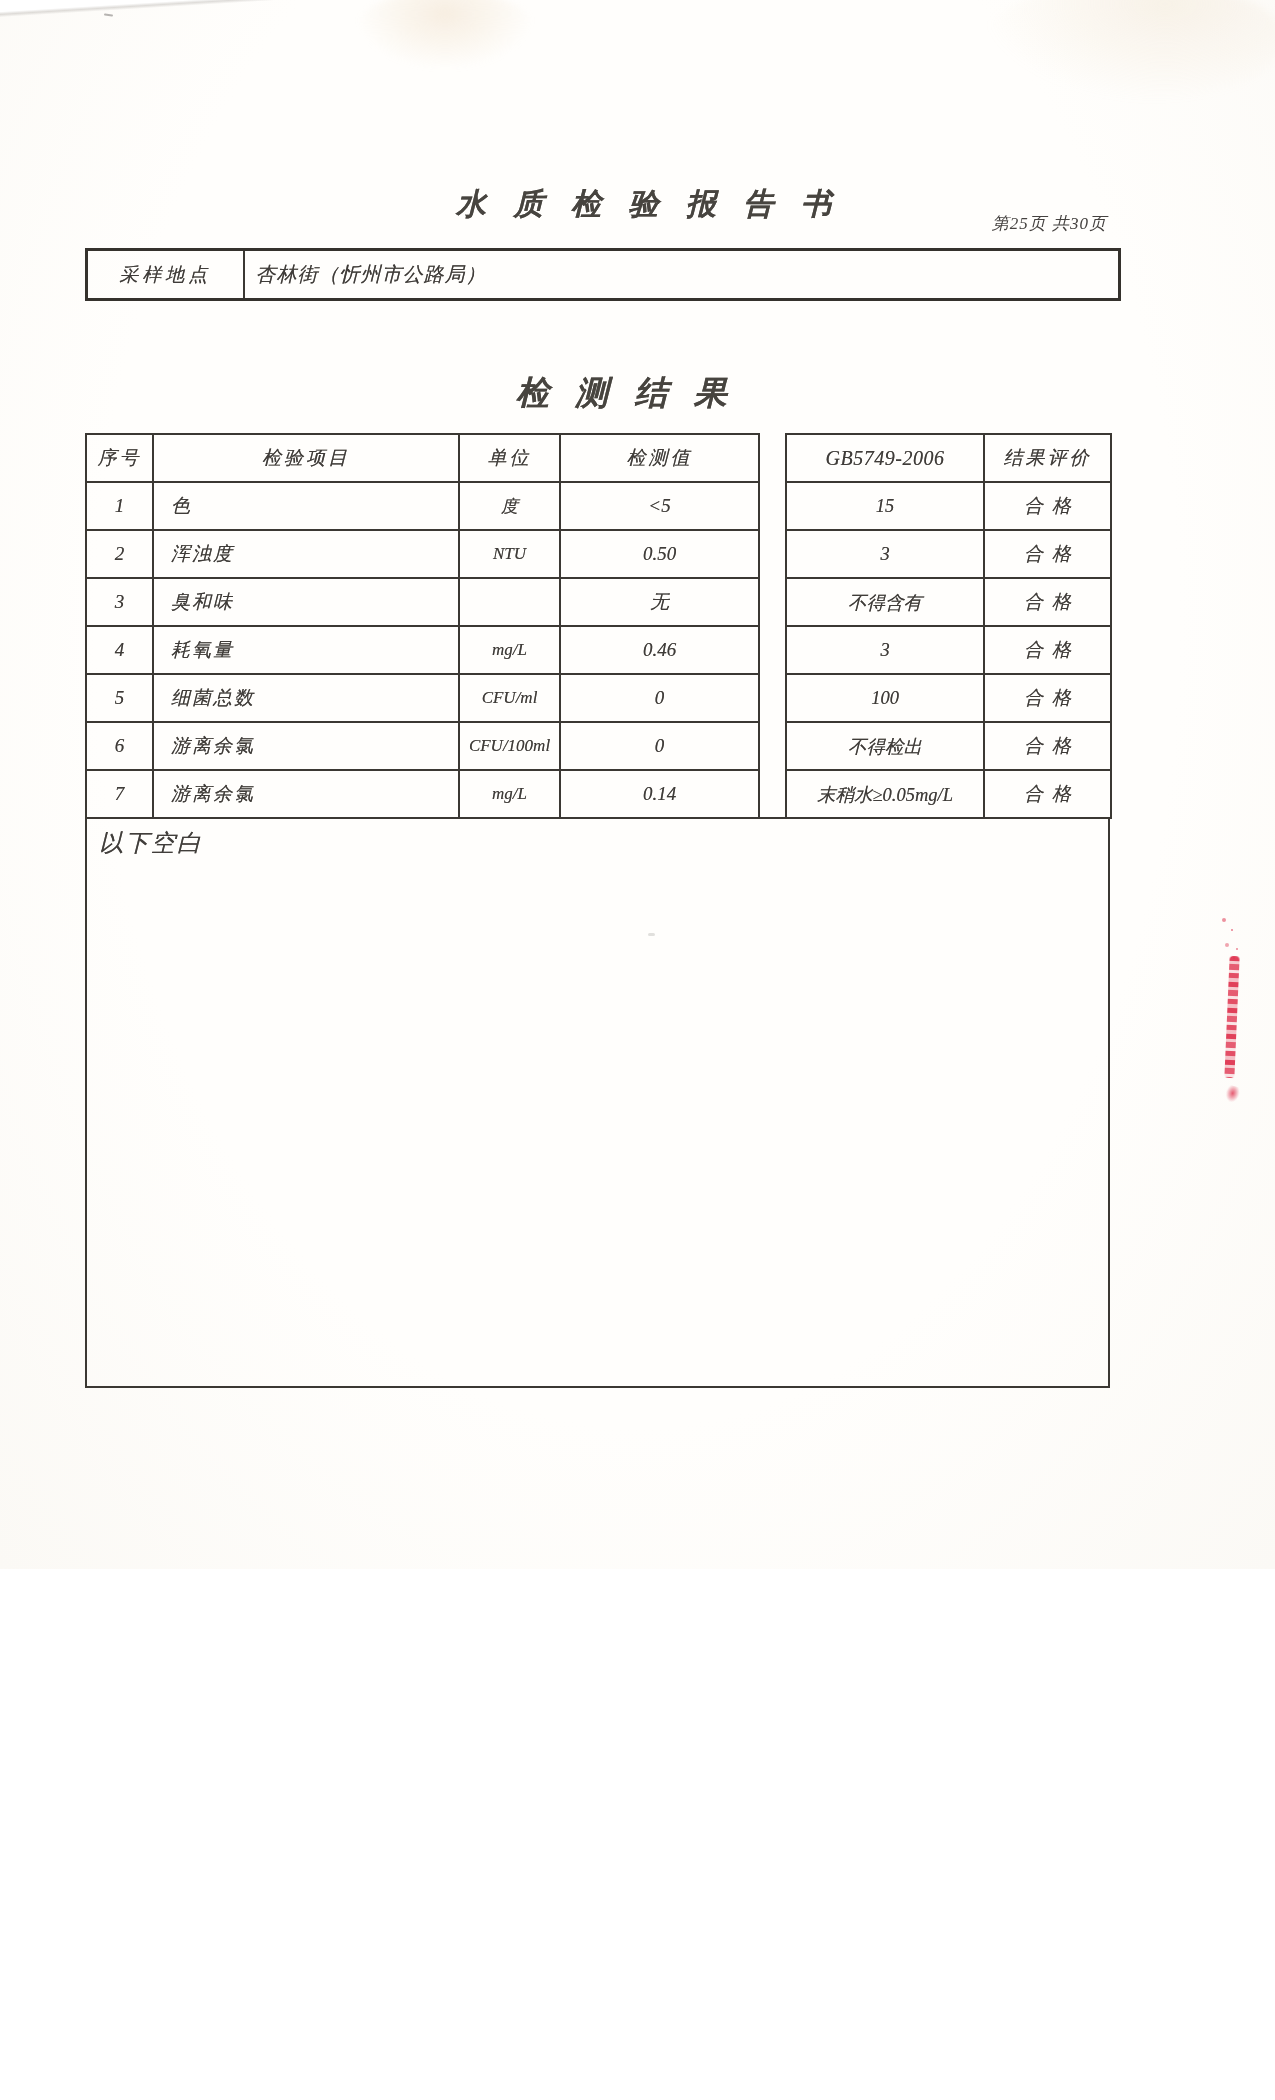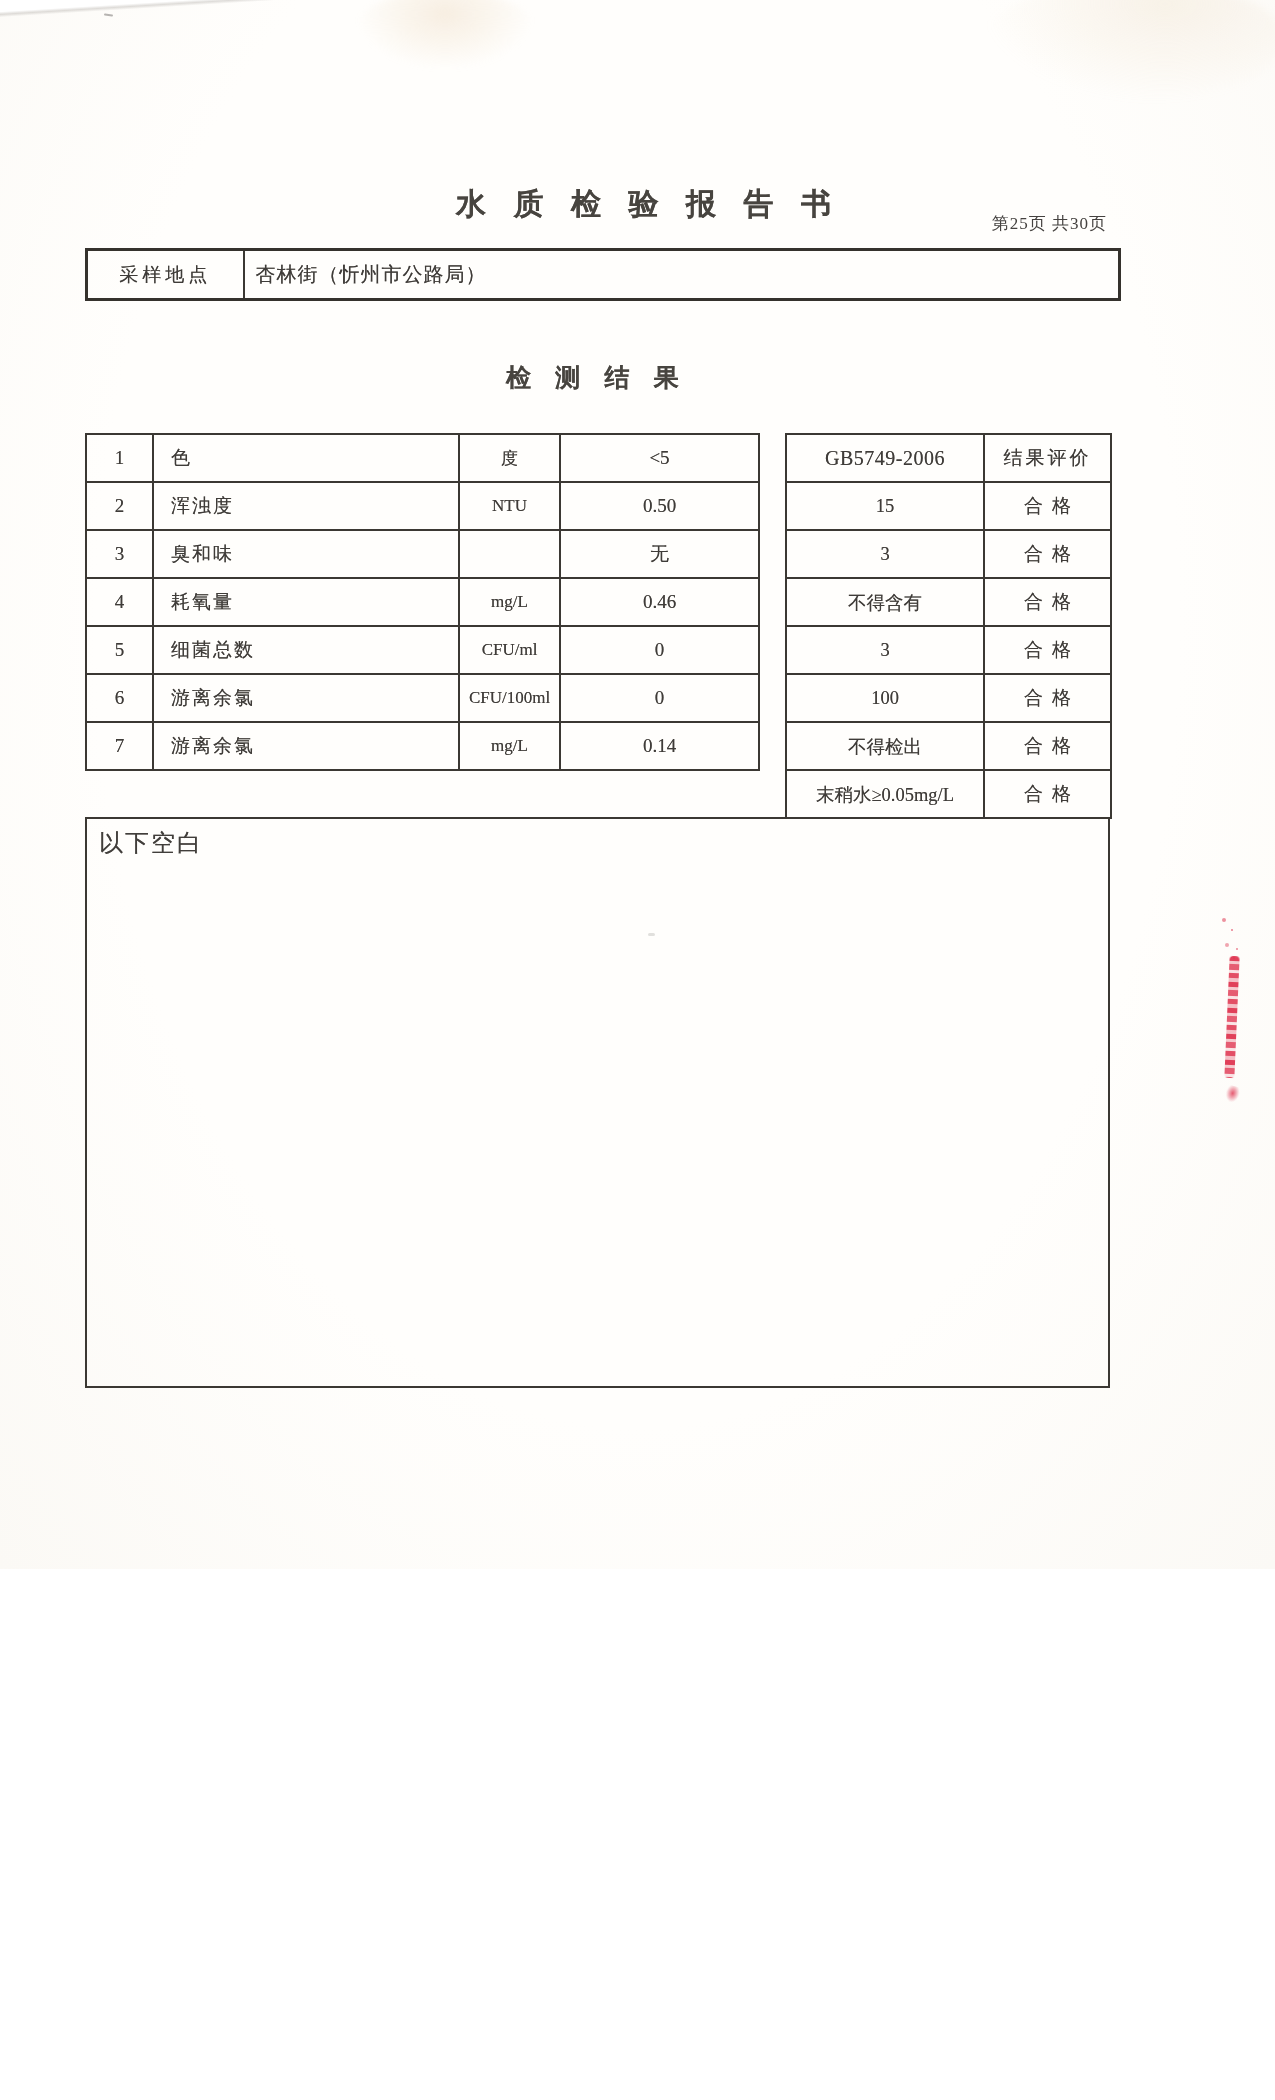--- a/index.html
+++ b/index.html
@@ -2,20 +2,21 @@
 <html><head>
 <meta charset="utf-8">
 <style>
   html,body{margin:0;padding:0;background:#ffffff;}
   .sheet{
     position:relative;width:1275px;height:1569px;overflow:hidden;
     background:
       radial-gradient(ellipse at 50% 40%, #fffefc 60%, #fbf9f5 100%);
     font-family:"Liberation Serif","DejaVu Serif",serif;
     color:#3f3c39;
+    font-style:italic;
   }
   .sheet *{box-sizing:border-box;}
   
   .scan-edge{
     position:absolute;top:-34px;left:-60px;width:560px;height:70px;
     background:linear-gradient(to bottom,#ffffff 46%,rgba(150,145,140,.30) 50%,rgba(255,255,255,0) 54%);
     transform:rotate(-3.5deg);
   }
   .smudge-a{position:absolute;left:355px;top:-10px;width:180px;height:80px;border-radius:50%;
     background:radial-gradient(ellipse at 50% 30%,rgba(234,213,182,.38),rgba(234,213,182,0) 70%);
@@ -44,22 +45,22 @@
   .doc-title{
     position:absolute;left:456px;top:184px;margin:0;
     font-size:30px;font-weight:bold;letter-spacing:10px;white-space:nowrap;
     color:#47443f;text-shadow:0 0 .6px rgba(70,65,60,.75);
   }
   .page-info{
     position:absolute;top:212px;right:168px;
     font-size:17px;color:#454240;letter-spacing:1px;white-space:nowrap;
   }
   .section-title{
-    position:absolute;left:506px;top:361px;margin:0;
-    font-size:25px;font-weight:bold;letter-spacing:9px;white-space:nowrap;
+    position:absolute;left:506px;top:361px;margin:10px;
+    font-size:33px;font-weight:bold;letter-spacing:9px;white-space:nowrap;
     color:#47443f;text-shadow:0 0 .6px rgba(70,65,60,.75);
   }
   
   .tbl{position:absolute;border-collapse:collapse;table-layout:fixed;
     font-size:19px;color:#3f3c39;}
   .tbl td{border:2px solid #3b3833;padding:0;vertical-align:middle;
     text-shadow:0 0 .5px rgba(70,65,60,.7);overflow:hidden;white-space:nowrap;}
   .info-tbl{left:85px;top:248px;width:1033px;border:3px solid #35322d;}
   .info-tbl tr{height:50px;}
   .info-tbl .lbl{text-align:center;letter-spacing:4px;}
@@ -114,20 +115,26 @@
 
   <table class="tbl results-left">
     <colgroup>
       <col style="width:67px">
         <col style="width:306px">
         <col style="width:101px">
         <col style="width:199px">
     </colgroup>
     <tbody>
       <tr>
+        <td class="hd">序号</td>
+        <td class="hd">检验项目</td>
+        <td class="hd">单位</td>
+        <td class="hd">检测值</td>
+      </tr>
+      <tr>
         <td class="c">1</td>
         <td class="item">色</td>
         <td class="c unit">度</td>
         <td class="c val">&lt;5</td>
       </tr>
       <tr>
         <td class="c">2</td>
         <td class="item">浑浊度</td>
         <td class="c unit">NTU</td>
         <td class="c val">0.50</td>

